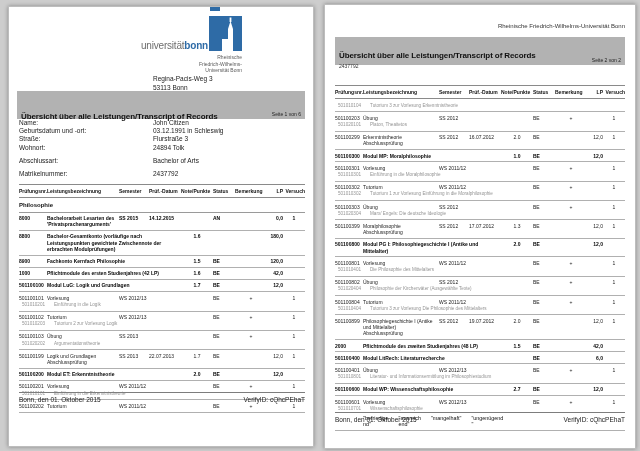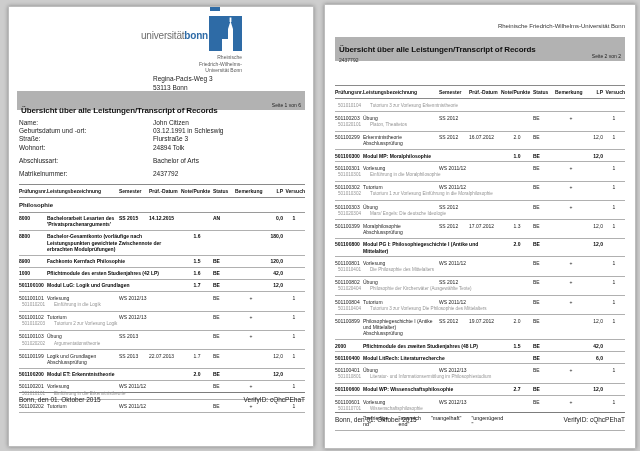--- a/index.html
+++ b/index.html
@@ -5,29 +5,29 @@
   html,body{margin:0;padding:0;}
   body{font-family:"Liberation Sans","DejaVu Sans",sans-serif;}
   .canvas{position:relative;width:640px;height:451px;background:#cdcdcd;overflow:hidden;}
   .page{position:absolute;background:#fff;border:1px solid #bdbdbd;box-shadow:0 0 4px rgba(0,0,0,.35);box-sizing:border-box;overflow:hidden;}
   .page-left{left:8px;top:6px;width:306px;height:441px;}
   .page-right{left:324px;top:4px;width:312px;height:445px;}
 
   
   .top-fragment{position:absolute;left:201px;top:0;width:10px;height:4px;background:#2e6ba6;}
   .logo-row{position:absolute;top:9px;right:71px;display:flex;align-items:flex-end;}
-  .brand{font-size:10px;line-height:10px;margin-bottom:10px;letter-spacing:-0.2px;}
+  .brand{font-size:10px;line-height:10px;margin-bottom:0;letter-spacing:-0.2px;}
   .brand .g{color:#6d6d6d;}
   .brand .b{color:#2e6ba6;font-weight:bold;}
   .logo-mark{width:33px;height:35px;background:#2e6ba6;margin-left:1px;position:relative;}
   .logo-mark svg{display:block;}
   .org-lines{position:absolute;top:47px;right:71px;text-align:right;font-size:5px;line-height:6.5px;color:#5a5a5a;}
   .address{position:absolute;top:68px;left:144px;font-size:6.5px;line-height:8.5px;color:#1a1a1a;}
 
-  .titlebar{position:absolute;left:8px;right:8px;background:#b2b2b2;box-sizing:border-box;padding:8px 4px;}
+  .titlebar{position:absolute;left:8px;right:8px;background:#b2b2b2;box-sizing:border-box;padding:14px 4px;}
   .tb-left{top:84px;height:19px;}
   .tb-right{top:32px;height:24px;left:10px;right:10px;}
   .tb-title{font-weight:bold;font-size:8px;color:#101010;letter-spacing:-0.1px;}
   .tb-matric{font-size:5px;color:#333;margin-top:3px;}
   .tb-page{position:absolute;right:4px;bottom:2px;font-size:5px;color:#222;}
 
   .org-right{position:absolute;top:18px;right:10px;font-size:6px;color:#333;}
 
   .info{position:absolute;top:112px;left:10px;right:10px;font-size:6.5px;color:#1a1a1a;}
   .info-row{display:grid;grid-template-columns:134px 1fr;line-height:8.2px;}

